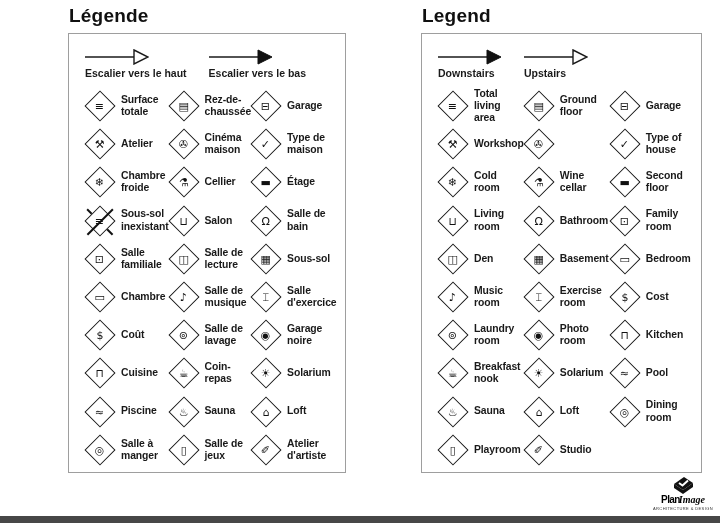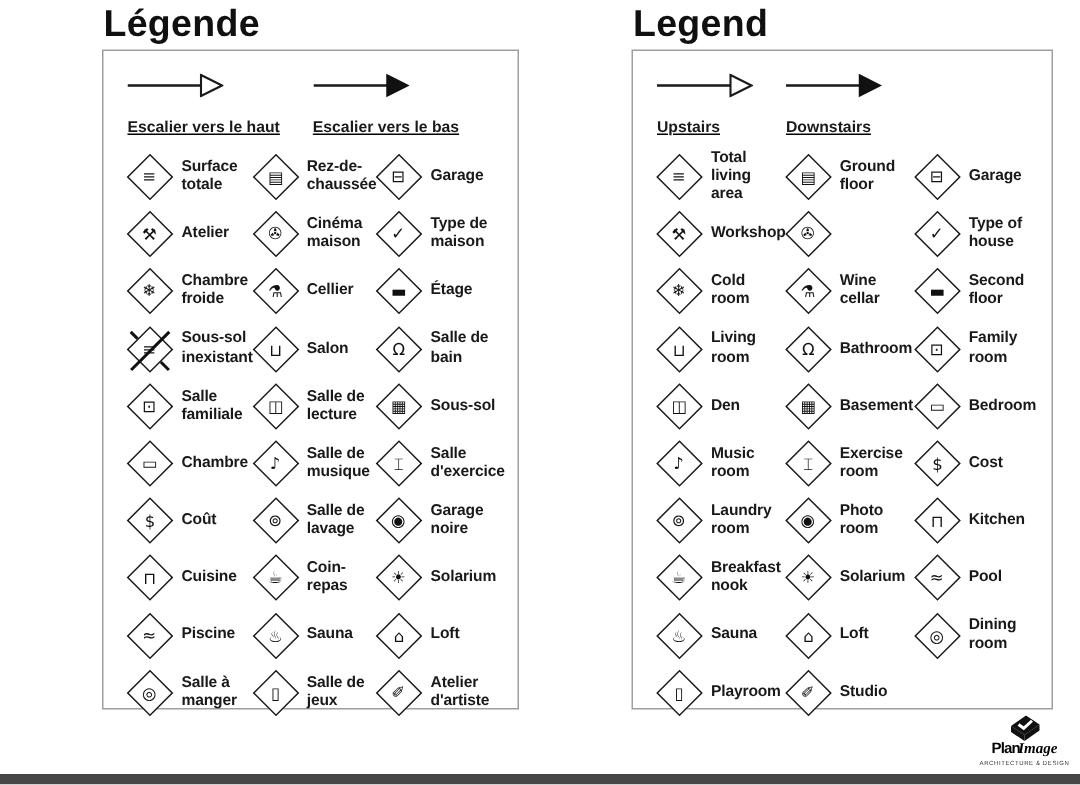--- a/index.html
+++ b/index.html
@@ -4,29 +4,29 @@
 <style>
   html,body { margin:0; padding:0; }
   .page {
     position:relative; width:720px; height:523px; background:#ffffff;
     overflow:hidden; font-family:"Liberation Sans","DejaVu Sans",sans-serif;
   }
   .panel { position:absolute; top:0; }
   .panel.fr { left:68px; width:278px; }
   .panel.en { left:373px; width:281px;padding-left:48px; }
   .panel h2 {
-    margin:0 0 3px 1px; font-size:25px; font-weight:bold; color:#101010;
+    margin:0 0 3px 1px; font-size:19px; font-weight:bold; color:#101010;
     height:30px; line-height:32px; letter-spacing:0.2px;
   }
   .box {
     border:1.5px solid #9e9e9e; background:#fff; height:440px;
     box-sizing:border-box; padding:11px 10px 0 16px;
   }
   .arrows { display:flex; gap:22px; margin-top:4px; margin-bottom:8px; }
-  .arrow-block { display:flex; flex-direction:column; gap:14px;text-decoration:underline; }
+  .arrow-block { display:flex; flex-direction:column; gap:2px; }
   svg.arrow { height:16px; width:64px; display:block; }
   .arrow-label { font-size:10.5px; font-weight:600; color:#1a1a1a; white-space:nowrap; }
   .grid { display:grid; grid-template-columns:1fr 1.06fr 1fr; grid-auto-rows:38.2px; align-items:center; }
   .item { display:flex; align-items:center; gap:6px; }
   .dwrap { position:relative; width:30px; height:30px; flex:0 0 30px; display:flex; align-items:center; justify-content:center; }
   .diamond {
     width:20px; height:20px; border:1.4px solid #1a1a1a; background:#fff;
     transform:rotate(45deg); display:flex; align-items:center; justify-content:center;
   }
   .glyph { transform:rotate(-45deg); font-size:11px; line-height:1; font-family:"DejaVu Sans",sans-serif; color:#111; }
@@ -313,30 +313,30 @@
     </div>
   </section>
 
   <section class="panel en">
     <h2>Legend</h2>
     <div class="box">
       <div class="arrows">
         <div class="arrow-block">
           <svg class="arrow" viewBox="0 0 64 16">
             <line x1="0" y1="8" x2="49" y2="8" stroke="#1a1a1a" stroke-width="1.6"></line>
-            <polygon points="49,1 63,8 49,15" fill="#ffffff" stroke="#1a1a1a" stroke-width="1.4"></polygon>
+            <polygon points="49,1 63,8 49,15" fill="#111111" stroke="#111111" stroke-width="1"></polygon>
           </svg>
-          <div class="arrow-label">Upstairs</div>
+          <div class="arrow-label">Downstairs</div>
         </div>
         <div class="arrow-block">
           <svg class="arrow" viewBox="0 0 64 16">
             <line x1="0" y1="8" x2="49" y2="8" stroke="#1a1a1a" stroke-width="1.6"></line>
-            <polygon points="49,1 63,8 49,15" fill="#111111" stroke="#111111" stroke-width="1"></polygon>
+            <polygon points="49,1 63,8 49,15" fill="#ffffff" stroke="#1a1a1a" stroke-width="1.4"></polygon>
           </svg>
-          <div class="arrow-label">Downstairs</div>
+          <div class="arrow-label">Upstairs</div>
         </div>
       </div>
       <div class="grid">
           <div class="item">
             <span class="dwrap">
               <span class="diamond">
                 <span class="glyph">≡</span>
               </span>
             </span>
             <span class="lbl">Total living area</span>

